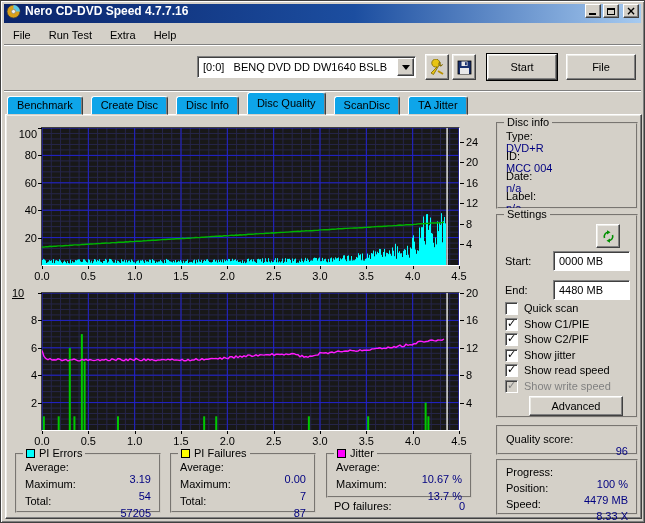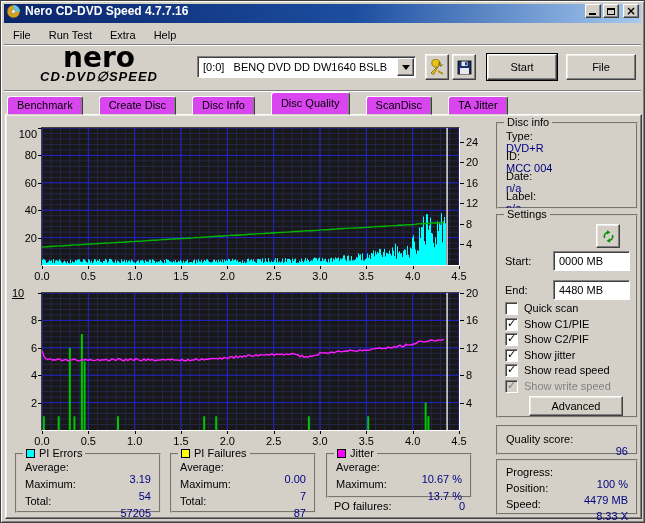--- a/index.html
+++ b/index.html
@@ -38,21 +38,21 @@
                border:1px solid; border-color:#fff #404040 #404040 #fff;
                box-shadow: inset -1px -1px 0 #808080;
                display:flex; align-items:center; justify-content:center; }
   .arrow-down { width:0; height:0; border:4px solid transparent; border-top:5px solid #000; margin-top:4px; }
   .btn { background:#d4d0c8; border:1px solid; border-color:#fff #404040 #404040 #fff;
          box-shadow: inset -1px -1px 0 #808080, inset 1px 1px 0 #ecebe6;
          display:flex; align-items:center; justify-content:center; position:absolute; }
   .btn.default { outline:1px solid #000; }
   
   .tabstrip { position:absolute; left:6px; top:92px; height:22px; display:flex; align-items:flex-end; z-index:5; }
-  .tab { height:19px; padding:2px 9px 0 9px; background:#d946ef; margin-right:16px;
+  .tab { height:19px; padding:2px 9px 0 9px; background:#0ea5e9; margin-right:8px;
          border:1px solid; border-color:#fff #404040 #d4d0c8 #fff;
          border-radius:3px 3px 0 0; box-shadow: inset -1px 0 0 #808080; white-space:nowrap; }
   .tab.active { height:23px; padding-top:4px; position:relative; z-index:7; box-shadow: inset -1px 0 0 #808080; }
   .tabpage { position:absolute; left:4px; top:113px; width:637px; height:405px; background:#d4d0c8;
              border:1px solid; border-color:#fff #404040 #404040 #fff;
              box-shadow: inset -1px -1px 0 #808080, inset 1px 1px 0 #ecebe6; z-index:1; }
   
   .chart-wrap { position:absolute; z-index:3; }
   .plot { position:absolute; left:28px; top:7px; width:419px; height:139px;
           border:1px solid; border-color:#404040 #fff #fff #404040; background:#181818; }
@@ -106,24 +106,20 @@
   </div>
 
   <div class="menubar">
     <span class="menu-item">File</span>
     <span class="menu-item">Run Test</span>
     <span class="menu-item">Extra</span>
     <span class="menu-item">Help</span>
   </div>
   <div class="groove" style="top:43px"></div>
 
-  <div class="logo">
-    <div class="logo-1">nero</div>
-    <div class="logo-2">CD·DVD∅SPEED</div>
-  </div>
   <div class="combo" style="left:196px; top:55px; width:219px; height:22px;">
     <span class="combo-text">[0:0]   BENQ DVD DD DW1640 BSLB</span>
     <span class="combo-btn">
         <span class="arrow-down"></span>
       </span>
   </div>
   <div class="btn iconbtn" style="left:424px; top:53px; width:24px; height:26px;">
     <span>
       <svg width="17" height="17" viewBox="0 0 17 17">
         <path d="M2 14 L8.2 7.8 A4 4 0 1 1 10.5 5.5 L4.5 15.5 Z M11 3 A2 2 0 1 0 13.5 5.5 L11.5 7 Z" fill="#e8c414" stroke="#7a6400" stroke-width="0.8"></path>

